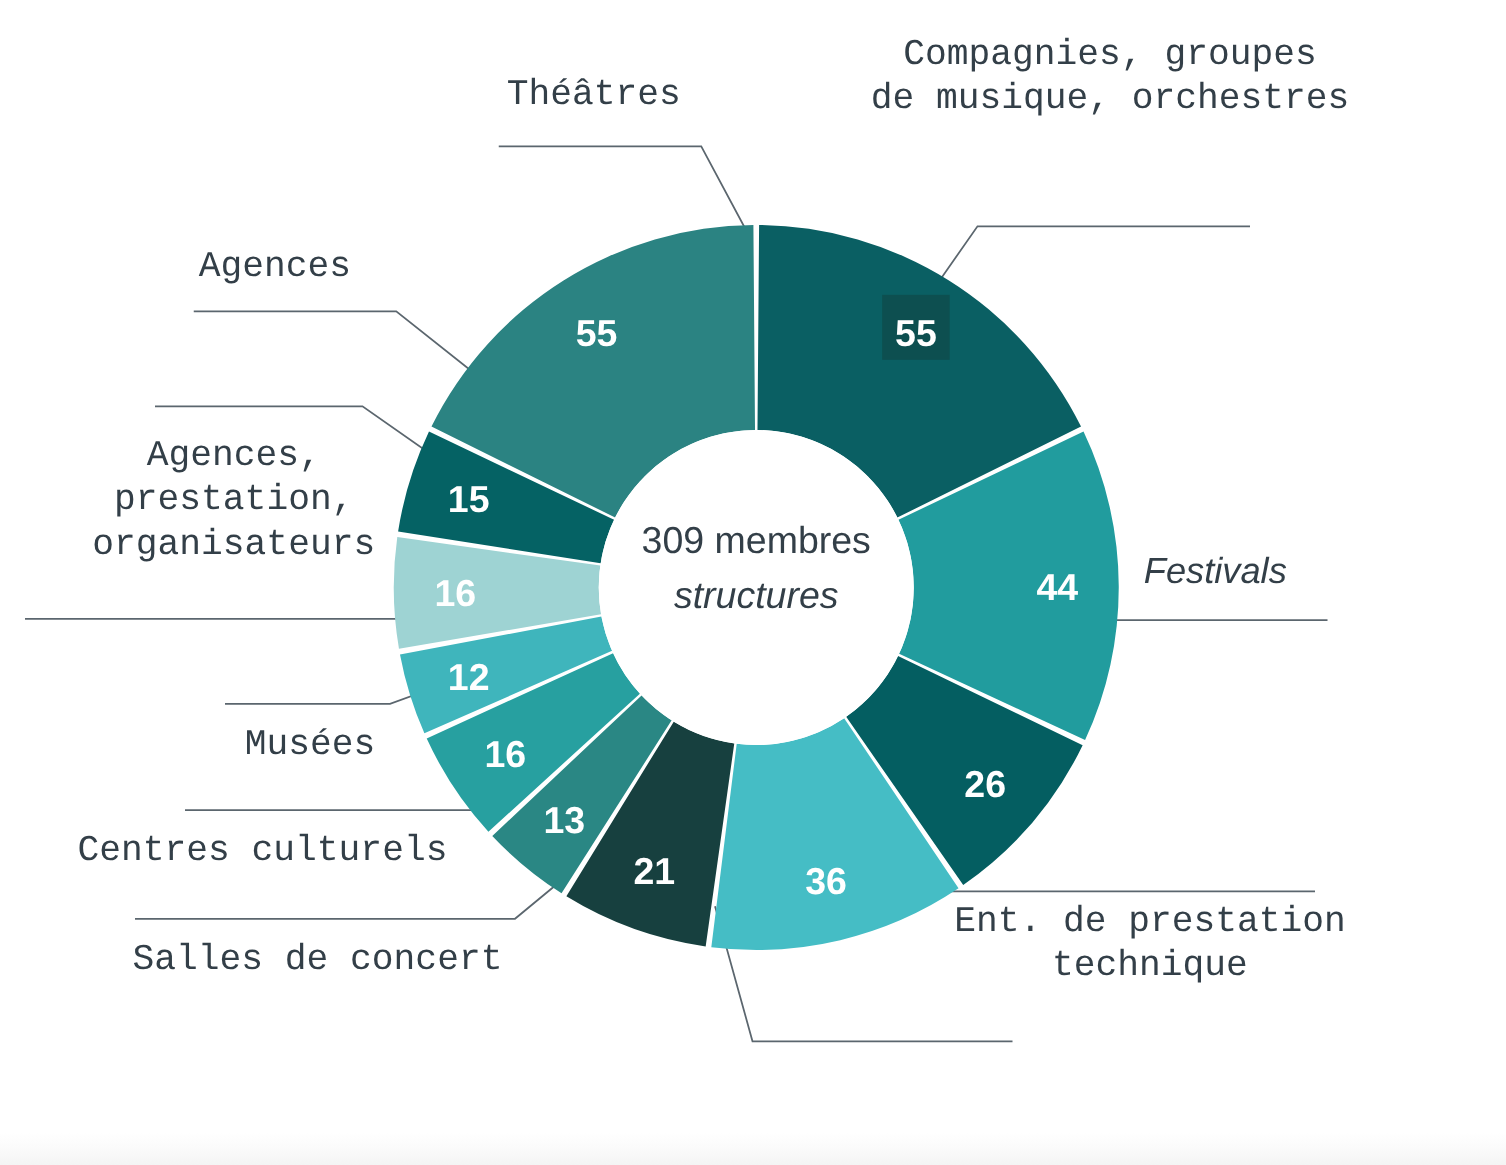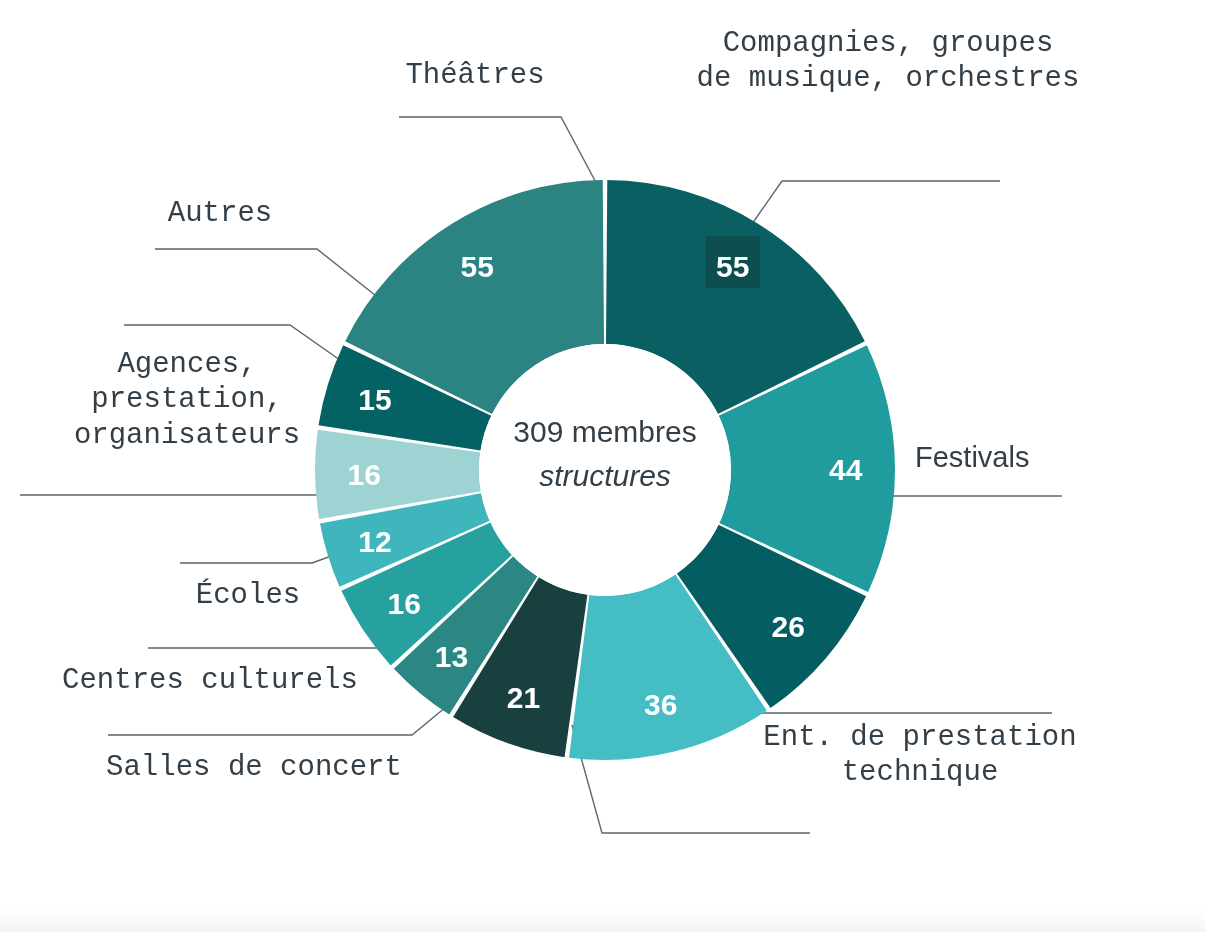--- a/index.html
+++ b/index.html
@@ -117,33 +117,33 @@
     <circle cx="605" cy="470" r="126" fill="#ffffff"></circle>
     <text x="605" y="442" text-anchor="middle" class="center-line1">309 membres</text>
     <text x="605" y="486" text-anchor="middle" class="center-line2">structures</text>
   </svg>
 
   <div class="lbl ta-c" style="left:330px; top:58px; width:290px;">Théâtres</div>
 
   <div class="lbl ta-c" style="left:688px; top:26px; width:400px;">Compagnies, groupes
 de musique, orchestres</div>
 
-  <div class="lbl ta-l" style="left:915px; top:440px; width:260px;">Festivals</div>
+  <div class="lbl ta-l" style="left:915px; top:440px; width:260px;font-style:italic;">Festivals</div>
 
   <div class="lbl ta-c" style="left:760px; top:720px; width:320px;">Ent. de prestation
 technique</div>
 
 
   <div class="lbl ta-c" style="left:104px; top:750px; width:300px;">Salles de concert</div>
 
   <div class="lbl ta-c" style="left:60px; top:663px; width:300px;">Centres culturels</div>
 
-  <div class="lbl ta-c" style="left:148px; top:578px; width:200px;">Écoles</div>
+  <div class="lbl ta-c" style="left:148px; top:578px; width:200px;">Musées</div>
 
   <div class="lbl ta-c" style="left:42px; top:347px; width:290px;">Agences,
 prestation,
 organisateurs</div>
 
 
-  <div class="lbl ta-c" style="left:100px; top:196px; width:240px;">Autres</div>
+  <div class="lbl ta-c" style="left:100px; top:196px; width:240px;">Agences</div>
 
   <div id="bottom-band"></div>
 </div>
 
 </body></html>

